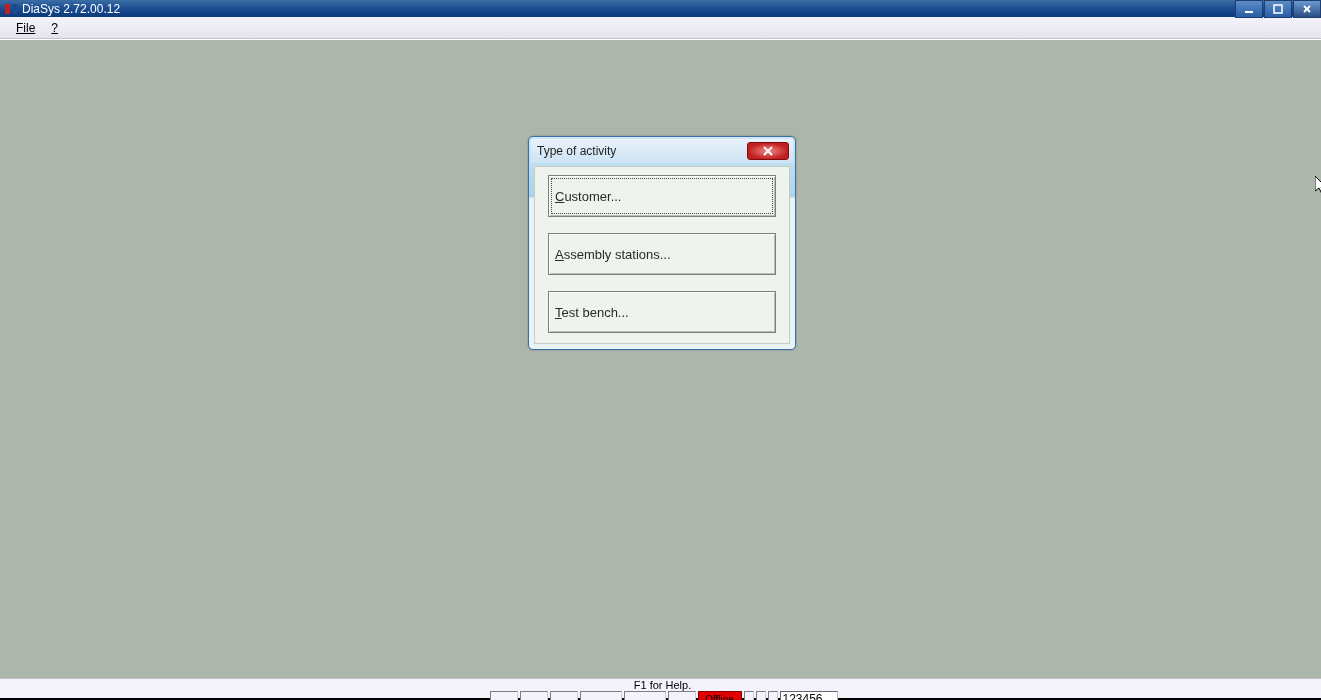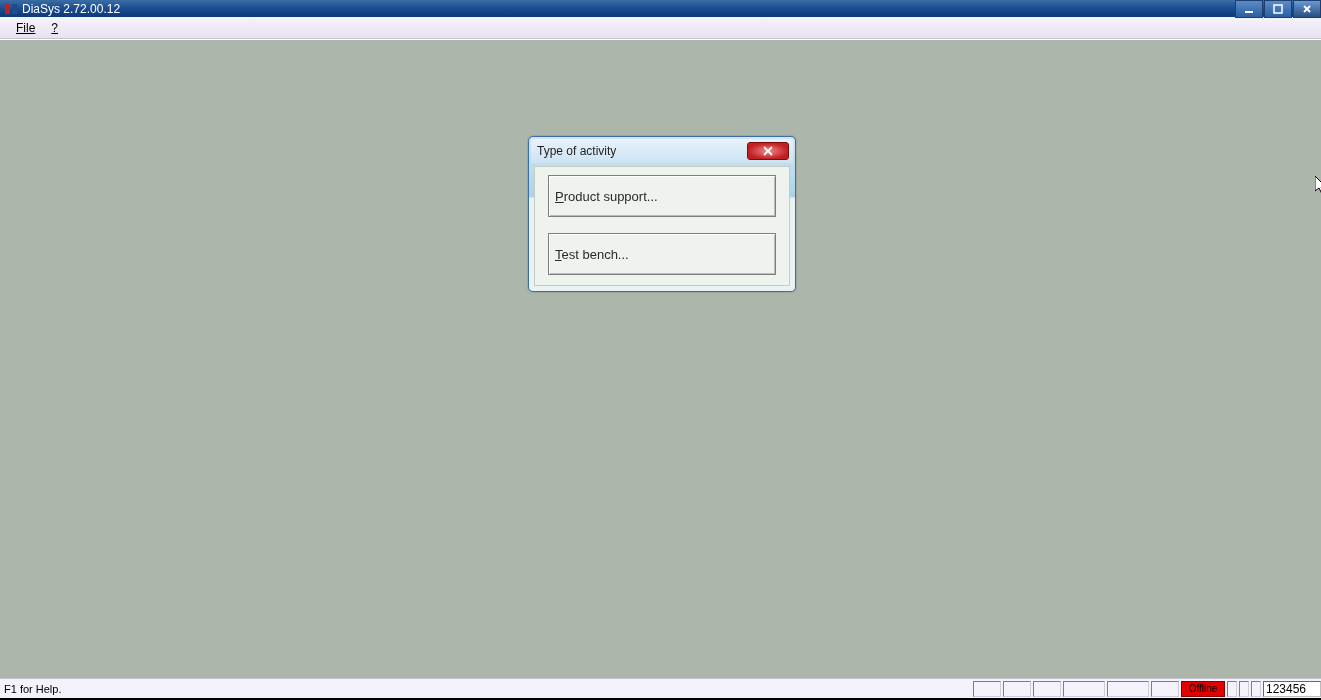--- a/index.html
+++ b/index.html
@@ -120,20 +120,21 @@
   }
 
   .statusbar {
     height: 20px;
     background: #f4f2fb;
     border-top: 1px solid #c3c1cf;
     display: flex;
     align-items: center;
     font-size: 11px;
     padding-left: 4px;
+    flex-direction: column;
   }
   .statusbar .spacer { flex: 1; }
   .sb-cells { display: flex; align-items: center; }
   .sb-cell {
     height: 16px;
     border: 1px inset #cdcbdc;
     margin-left: 2px;
     background: #f4f2fb;
   }
   .sb-cell.offline {
@@ -204,25 +205,28 @@
       <span class="spacer"></span>
       <div class="dialog-close">
         <svg width="12" height="10">
             <line x1="2" y1="1" x2="10" y2="9" stroke="#fff" stroke-width="1.8"></line>
             <line x1="10" y1="1" x2="2" y2="9" stroke="#fff" stroke-width="1.8"></line>
           </svg>
       </div>
     </div>
     <div class="dialog-body">
 
-
+      <button class="act-btn focus">
+        <span><span class="mn">C</span><span>ustomer...</span></span>
+      </button>
 
       <button class="act-btn">
-        <span><span class="mn">P</span><span>roduct support...</span></span>
+        <span><span class="mn">A</span><span>ssembly stations...</span></span>
       </button>
+
 
       <button class="act-btn">
         <span><span class="mn">T</span><span>est bench...</span></span>
       </button>
 
 
 
     </div>
   </div>
 

